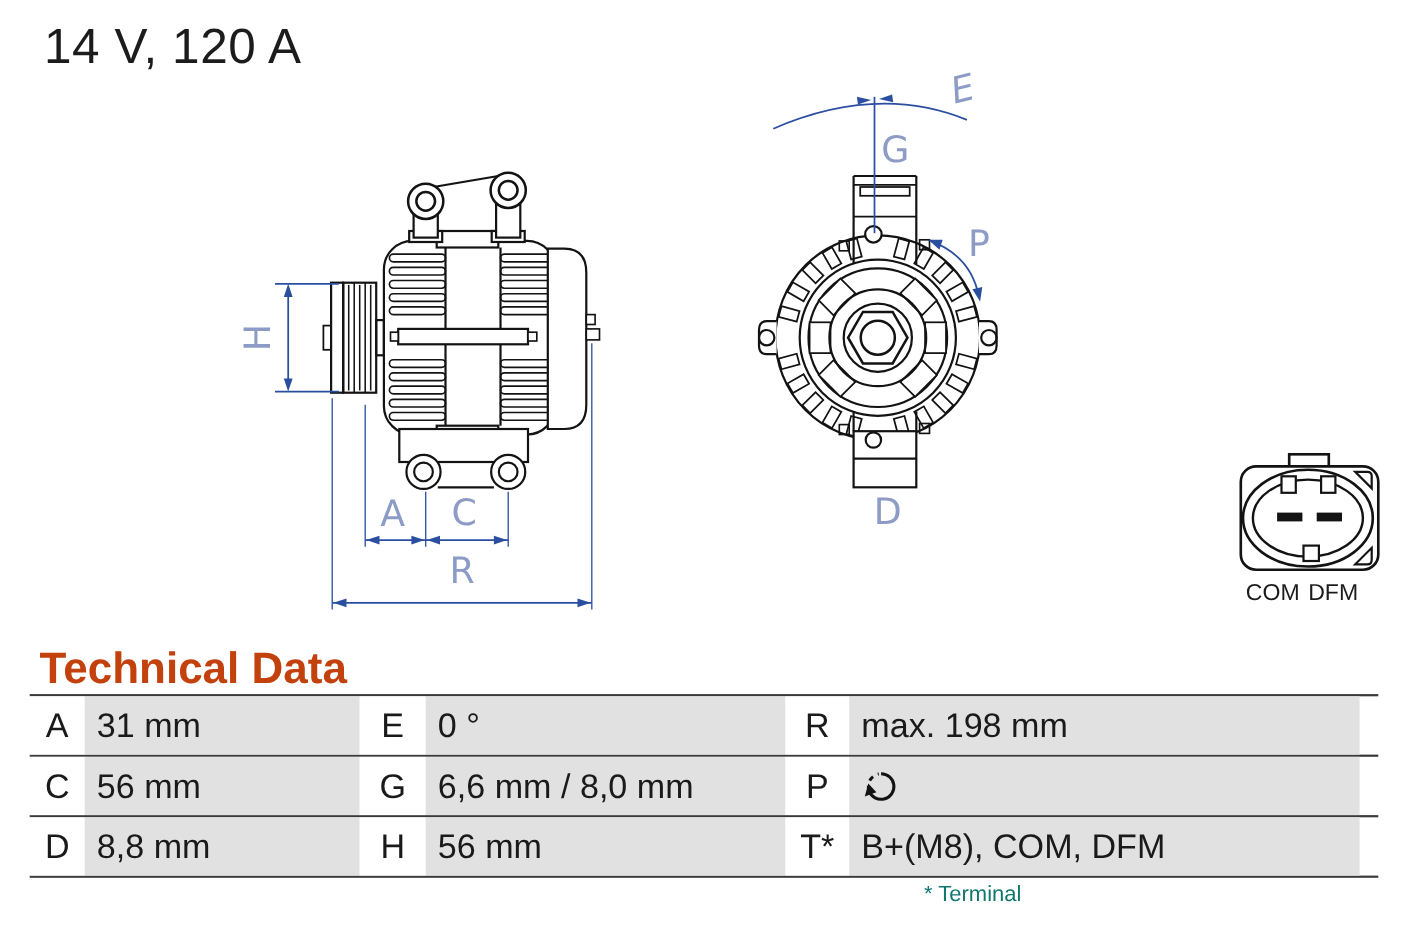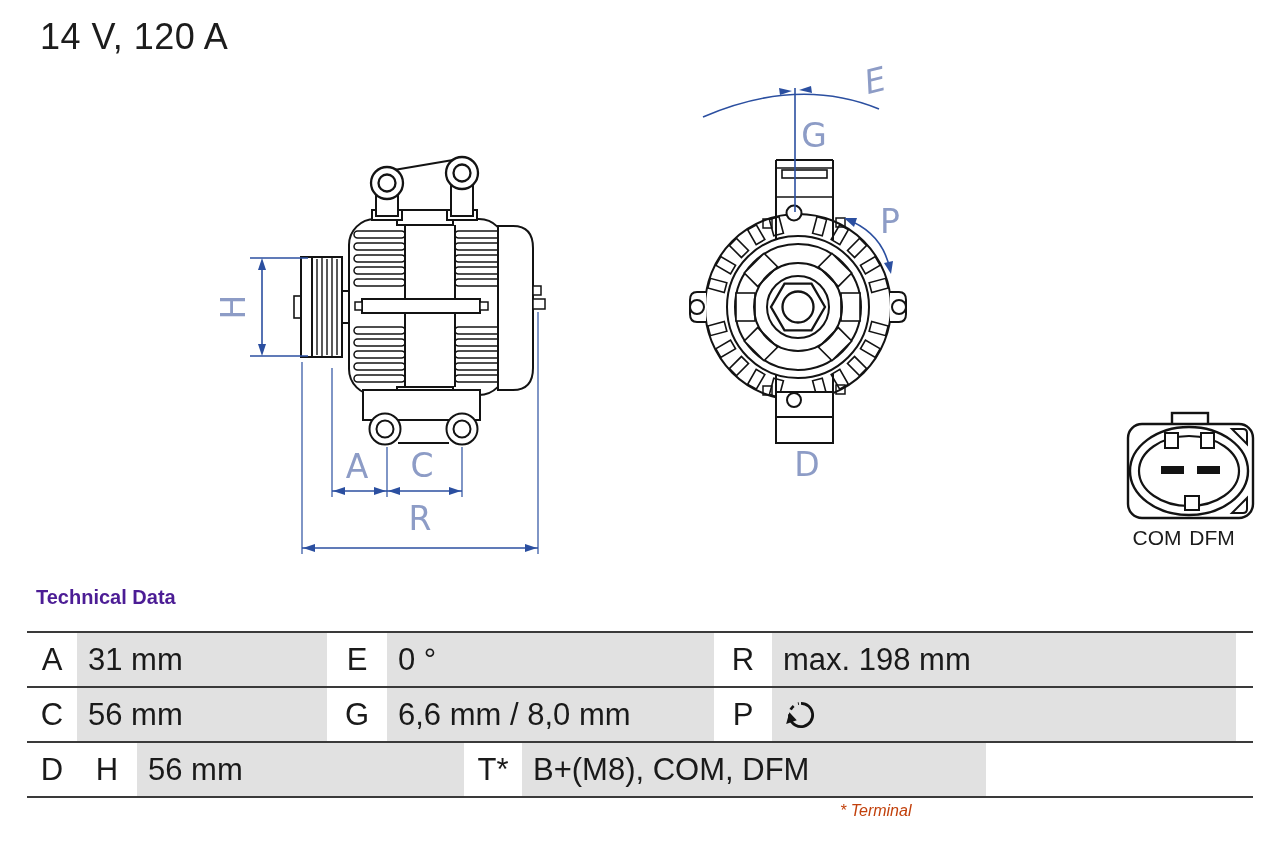--- a/index.html
+++ b/index.html
@@ -1,26 +1,26 @@
 <!DOCTYPE html>
 <html><head>
 <meta charset="utf-8">
 <style>
   html,body{margin:0;padding:0;background:#ffffff;}
   body{width:1280px;height:853px;position:relative;font-family:"Liberation Sans",sans-serif;color:#1a1a1a;overflow:hidden;}
-  .page-title{position:absolute;left:40px;top:16px;font-size:36px;letter-spacing:.5px;color:#1c1c1c;}
+  .page-title{position:absolute;left:40px;top:16px;font-size:45px;letter-spacing:.5px;color:#1c1c1c;}
   .drawing-svg{position:absolute;left:0;top:0;}
-  .tech-heading{position:absolute;left:36px;top:586px;font-size:20px;font-weight:bold;color:#4c1d95;}
+  .tech-heading{position:absolute;left:36px;top:586px;font-size:40px;font-weight:bold;color:#c2410c;}
   .tech-table{position:absolute;left:27px;top:631px;width:1226px;border-top:2px solid #3a3a3a;}
   .tech-row{display:flex;height:53px;border-bottom:2px solid #3a3a3a;align-items:center;font-size:31px;}
   .cell{height:100%;display:flex;align-items:center;box-sizing:border-box;}
   .cell.label{justify-content:center;background:#ffffff;}
   .cell.value{background:#e1e1e1;padding-left:11px;}
   .w1{width:50px}.w2{width:250px}.w3{width:60px}.w4{width:327px}.w5{width:58px}.w6{width:464px}
-  .footnote{position:absolute;left:840px;top:802px;font-size:16px;color:#c2410c;font-style:italic;}
+  .footnote{position:absolute;left:840px;top:802px;font-size:20px;color:#0f766e;}
   .dimtext{font-family:"DejaVu Sans",sans-serif;font-size:33px;fill:#8d9cc6;}
 </style>
 </head>
 <body>
 
 <div class="page-title">14 V, 120 A</div>
 
 <svg class="drawing-svg" width="1280" height="580" viewBox="0 0 1280 580">
   <defs>
     <rect id="slot" x="793" y="215" width="10" height="17" fill="none" stroke="#131313" stroke-width="1.6"></rect>
@@ -271,20 +271,21 @@
     <div class="cell value w6">
       <svg width="36" height="36" viewBox="0 0 34 34">
         <path d="M17,6 A11,11 0 1 1 6.7,20.8" fill="none" stroke="#131313" stroke-width="2.6"></path>
         <path d="M6.7,20.8 A11,11 0 0 1 15,6.2" fill="none" stroke="#131313" stroke-width="2.6" stroke-dasharray="4.5,4.5"></path>
         <polygon points="3,25.5 6,14.5 13,22" fill="#131313"></polygon>
       </svg>
     </div>
   </div>
   <div class="tech-row">
     <div class="cell label w1">D</div>
+    <div class="cell value w2">8,8 mm</div>
     <div class="cell label w3">H</div>
     <div class="cell value w4">56 mm</div>
     <div class="cell label w5">T*</div>
     <div class="cell value w6">B+(M8), COM, DFM</div>
   </div>
 </div>
 
 <div class="footnote">* Terminal</div>
 
 </body></html>

